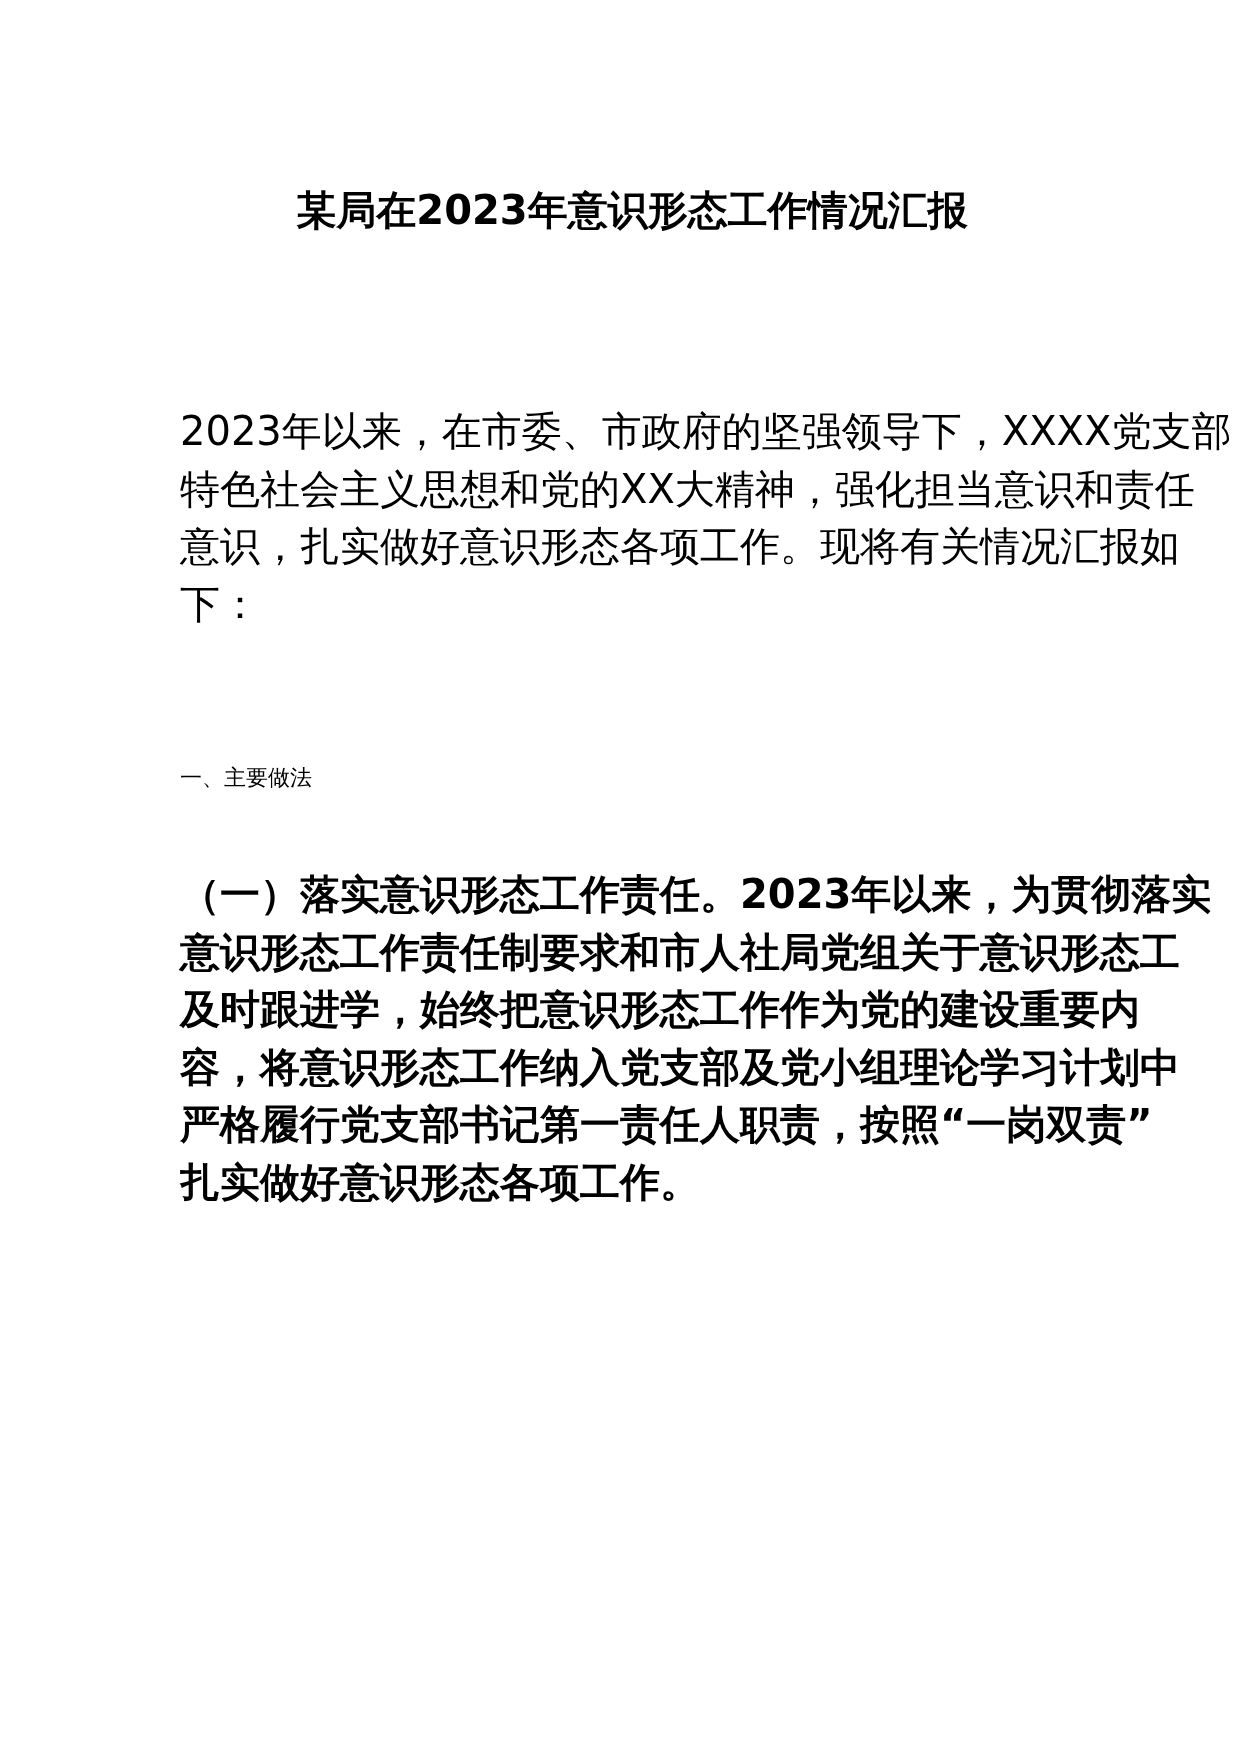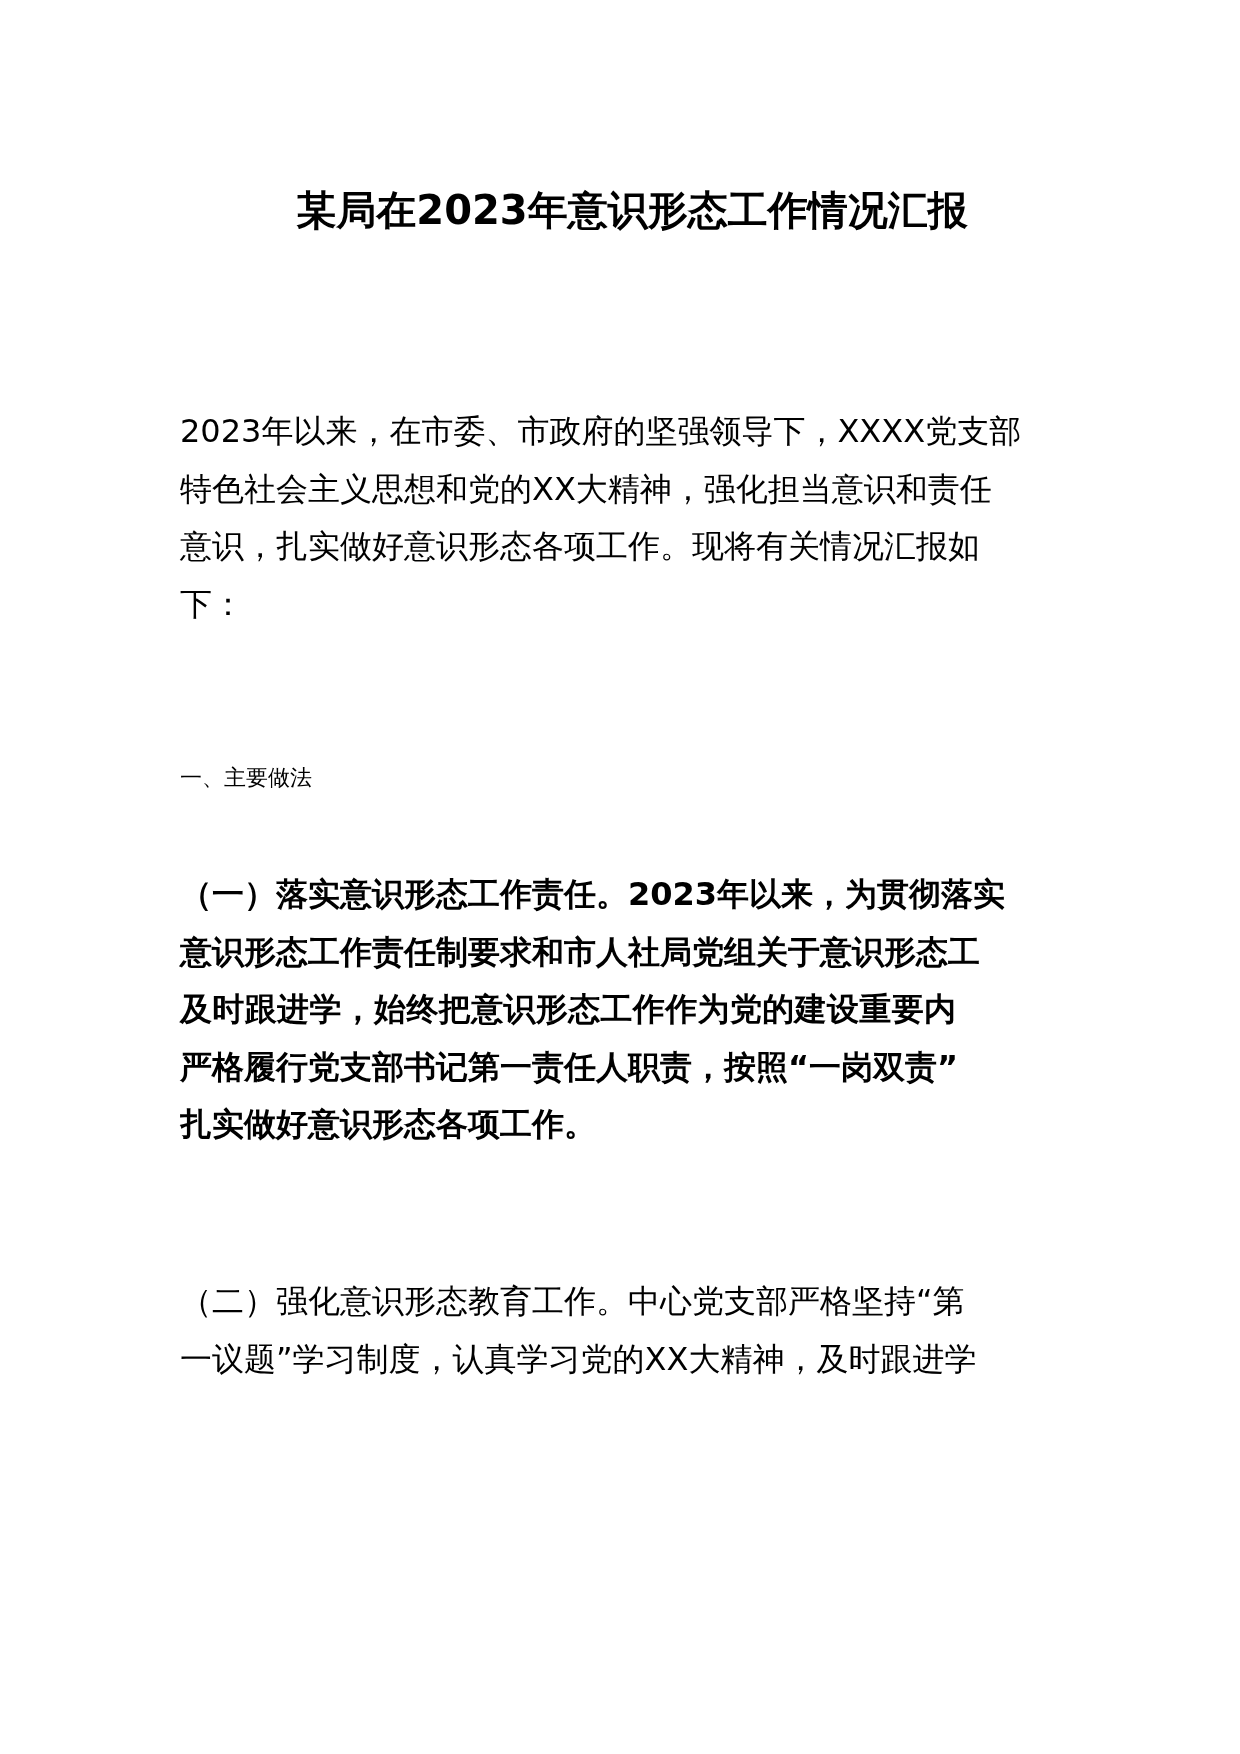--- a/index.html
+++ b/index.html
@@ -37,21 +37,21 @@
     }
     .body-block {
       position: absolute;
       left: 168px;
       width: 776px;
     }
     .line {
       display: block;
       height: 57.5px;
       line-height: 57.5px;
-      font-size: 32px;
+      font-size: 40px;
       white-space: nowrap;
       text-align: justify;
       text-align-last: justify;
     }
     .line.last {
       text-align-last: left;
     }
     .heading {
       position: absolute;
       left: 168px;
@@ -73,22 +73,19 @@
     <span class="line">意识，扎实做好意识形态各项工作。现将有关情况汇报如</span>
     <span class="line last">下：</span>
   </div>
 
   <div class="heading" style="top:749px;">一、主要做法</div>
 
   <div class="body-block" style="top:866px;font-weight:bold;">
     <span class="line">（一）落实意识形态工作责任。2023年以来，为贯彻落实</span>
     <span class="line">意识形态工作责任制要求和市人社局党组关于意识形态工</span>
     <span class="line">及时跟进学，始终把意识形态工作作为党的建设重要内</span>
+    <span class="line">容，将意识形态工作纳入党支部及党小组理论学习计划中</span>
     <span class="line">严格履行党支部书记第一责任人职责，按照“一岗双责”</span>
     <span class="line last">扎实做好意识形态各项工作。</span>
   </div>
 
-  <div class="body-block" style="top:1273px;">
-    <span class="line">（二）强化意识形态教育工作。中心党支部严格坚持“第</span>
-    <span class="line">一议题”学习制度，认真学习党的XX大精神，及时跟进学</span>
-  </div>
 
 </div>
 
 </body></html>

